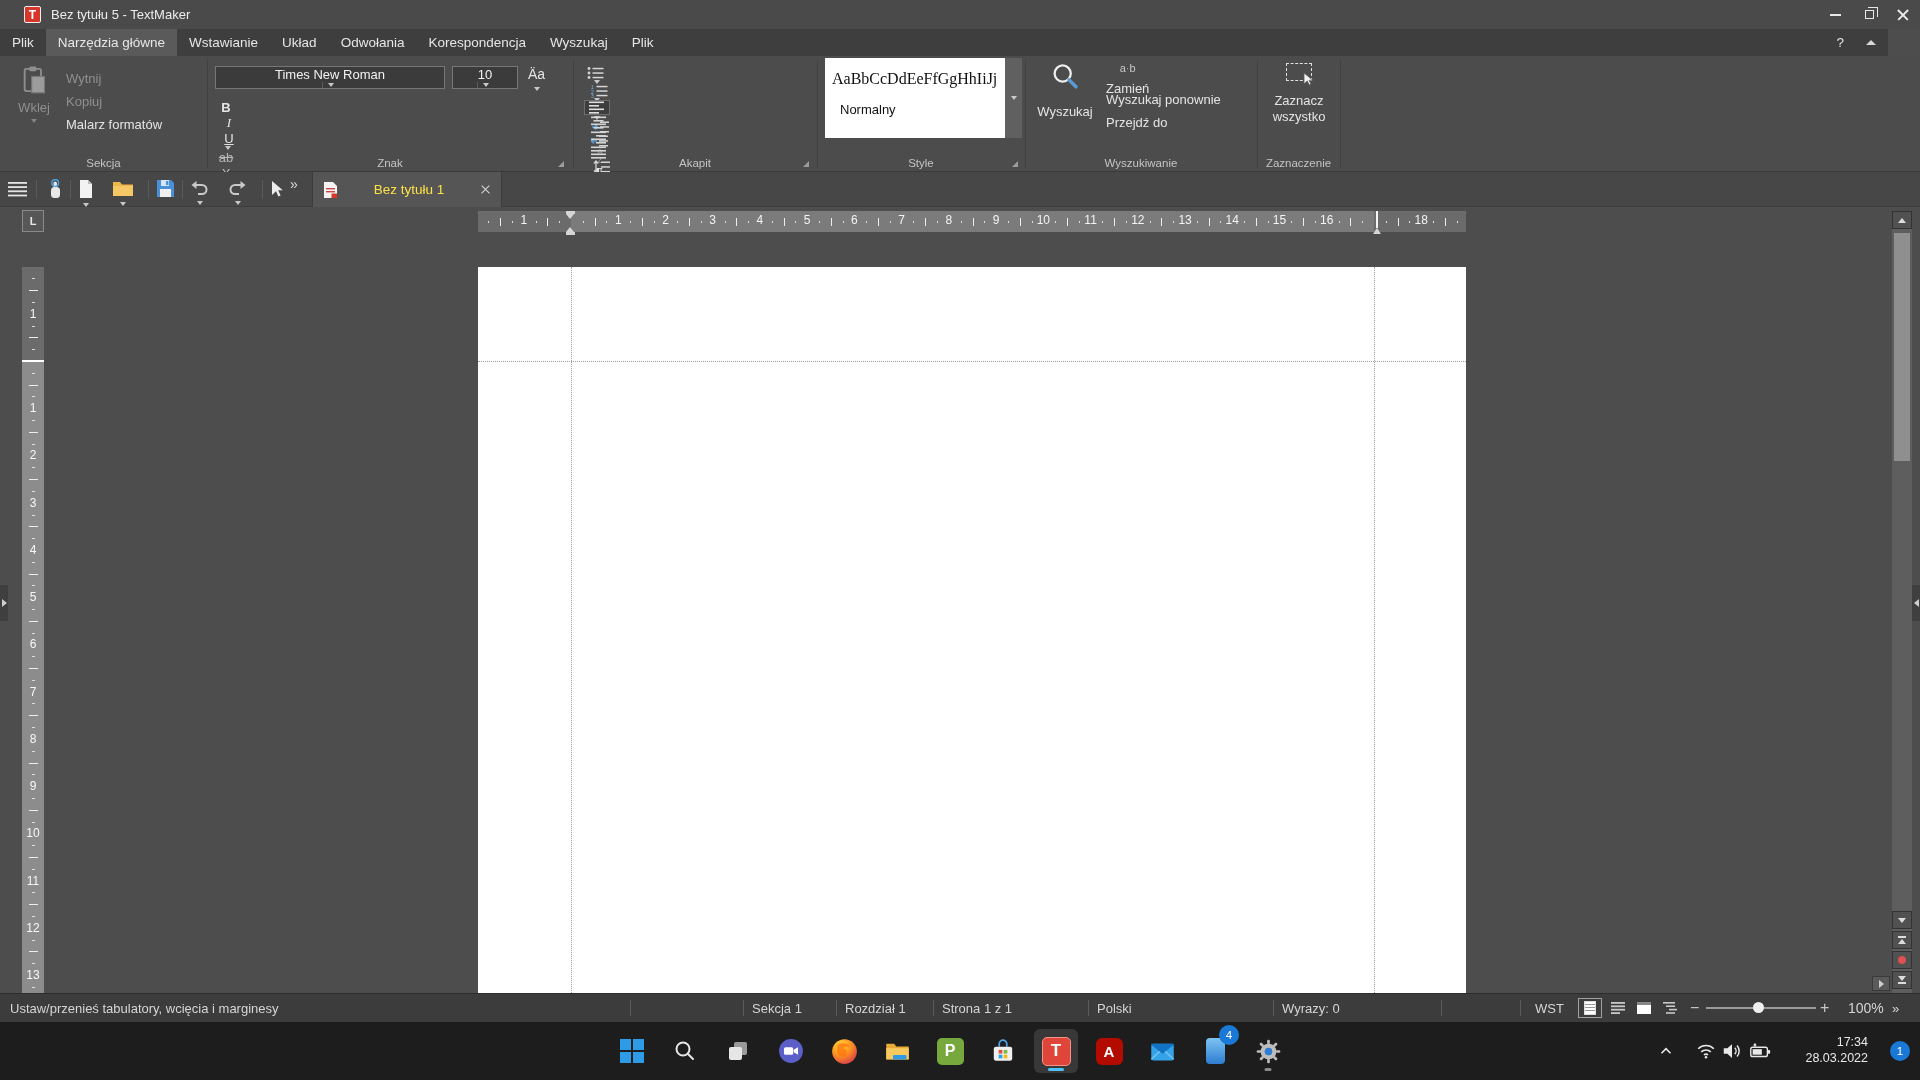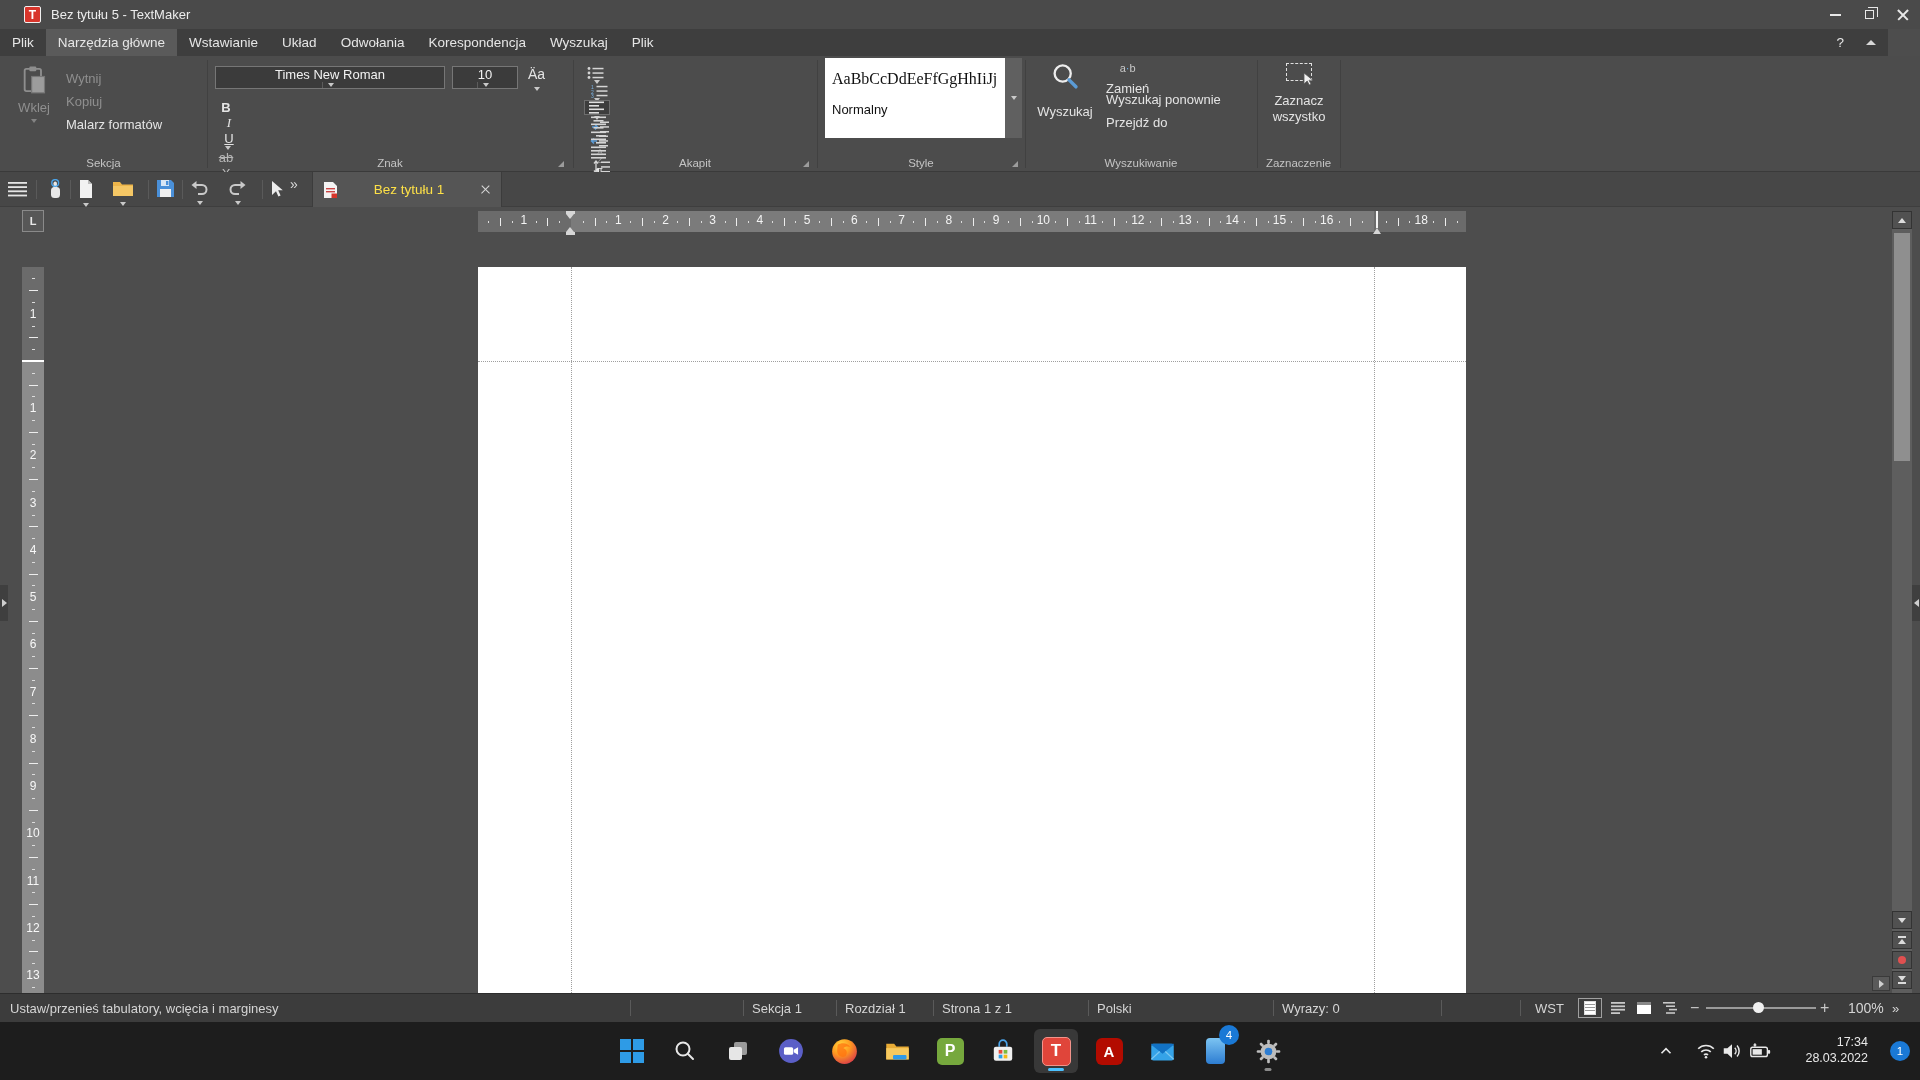--- a/index.html
+++ b/index.html
@@ -345,21 +345,21 @@
       <span class="fmtbtn" style="margin-left:14px;">
         <span style="width:15px;height:13px;background:#f2f2f2;display:block;"></span>
       </span>
       <span class="dd" style="margin-left:4px;"></span>
     </div>
     <div class="glabel" style="left:573px;width:244px;">Akapit</div>
     <div class="launcher" style="left:803px;"></div>
 
     <div class="abs" style="left:825px;top:2px;width:180px;height:80px;background:#ffffff;">
       <div style="font-family:'Liberation Serif',serif;font-size:16px;color:#111;padding:12px 0 0 7px;">AaBbCcDdEeFfGgHhIiJj</div>
-      <div style="font-size:13px;color:#111;padding:14px 12px 0 7px;">Normalny</div>
+      <div style="font-size:13px;color:#111;padding:14px 12px 0 7px;margin-left:8px;">Normalny</div>
     </div>
     <div class="abs" style="left:1005px;top:2px;width:17px;height:80px;background:#606060;display:flex;align-items:center;justify-content:center;">
         <span class="dd"></span>
       </div>
     <div class="glabel" style="left:817px;width:208px;">Style</div>
     <div class="launcher" style="left:1012px;"></div>
 
     <div class="abs" style="left:1032px;top:4px;width:66px;height:80px;text-align:center;">
       <svg width="30" height="30" viewBox="0 0 26 26" style="margin-top:2px;">
         <circle cx="11" cy="10" r="7" fill="none" stroke="#ededed" stroke-width="2"></circle>

